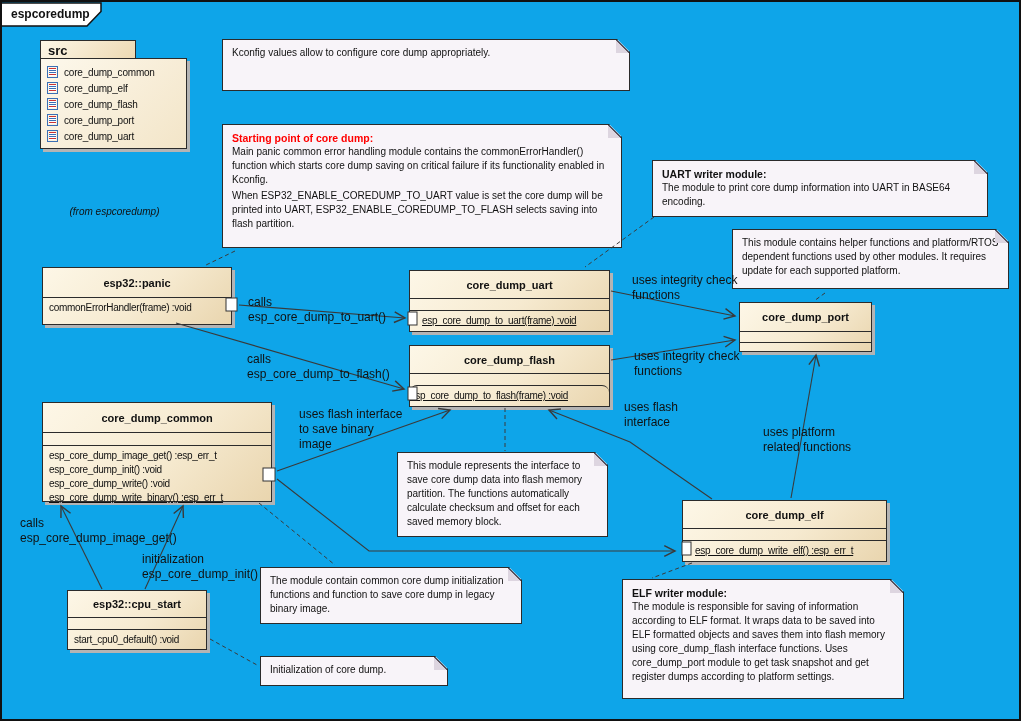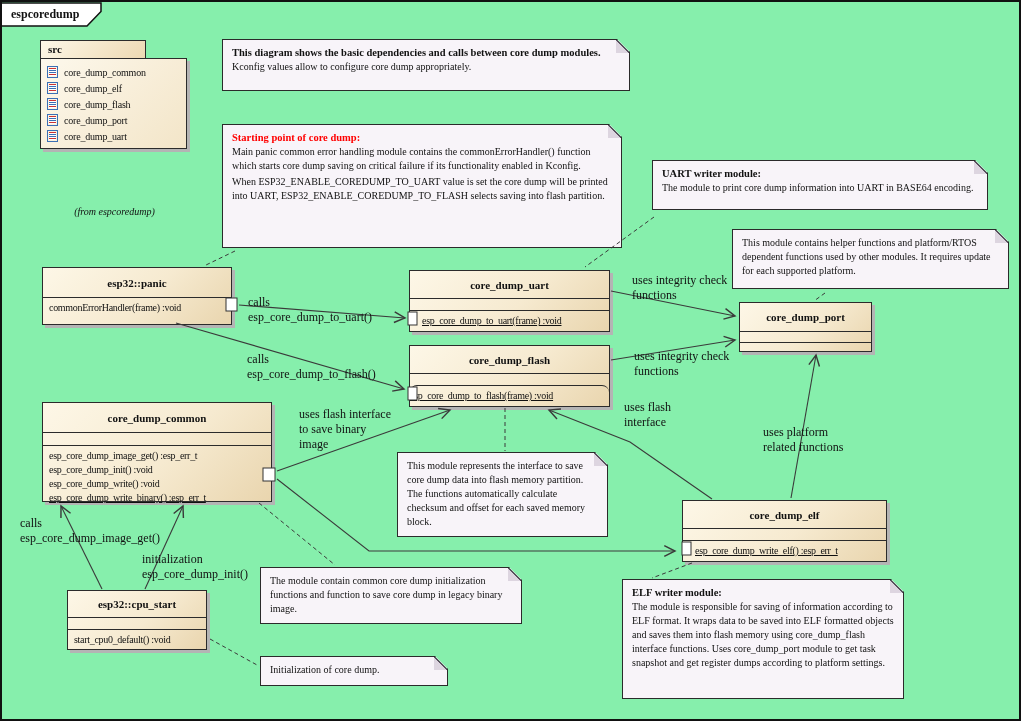--- a/index.html
+++ b/index.html
@@ -1,19 +1,19 @@
 <!DOCTYPE html>
 <html><head>
 <meta charset="utf-8">
 <style>
   html,body{margin:0;padding:0;background:#fff;}
   #stage{
     position:relative;width:1017px;height:717px;margin:0;
-    border:2px solid #111;background:#86efac;overflow:hidden;
-    font-family:Liberation Serif, serif;color:#111;
+    border:2px solid #111;background:#0ea5e9;overflow:hidden;
+    font-family:Liberation Sans, sans-serif;color:#111;
   }
   
   .cls{position:absolute;border:1px solid #2b2b2b;
     background:linear-gradient(135deg,#fdf7e7 0%,#f6ead0 55%,#e9d5ae 100%);
     box-shadow:3px 3px 0 #b4b4b4;z-index:2;box-sizing:border-box;}
   .cls-h{font-weight:bold;font-size:11px;text-align:center;display:flex;
     align-items:center;justify-content:center;box-sizing:border-box;}
   .cls-a{border-top:1px solid #2b2b2b;box-sizing:border-box;}
   .cls-o{border-top:1px solid #2b2b2b;padding:3px 4px 2px 6px;box-sizing:border-box;}
   .op{font-size:10px;letter-spacing:-0.3px;line-height:14px;white-space:nowrap;}
@@ -22,23 +22,23 @@
   .note{position:absolute;background:#f8f4f9;border:1px solid #2b2b2b;
     padding:6px 9px 7px 9px;box-sizing:border-box;z-index:2;
     clip-path:polygon(0 0,calc(100% - 13px) 0,100% 13px,100% 100%,0 100%);
     filter:drop-shadow(2.5px 2.5px 0 #b4b4b4);font-size:10px;line-height:14px;}
   .note::after{content:"";position:absolute;top:0;right:0;width:13px;height:13px;
     background:linear-gradient(to bottom left,transparent 42%,#5a5560 45%,#56515c 52%,#ddd5e0 53%);}
   .note-title{font-weight:bold;font-size:10.5px;}
   .red{color:#ff0000;}
   .note p{margin:0 0 2px 0;}
   
-  .pkg-tab{position:absolute;left:38px;top:38px;width:106px;height:19px;
+  .pkg-tab{position:absolute;left:38px;top:38px;width:96px;height:19px;
     border:1px solid #2b2b2b;background:linear-gradient(135deg,#fdf7e7,#edd9b3);
-    font-weight:bold;font-size:11px;padding:2px 0 0 7px;box-sizing:border-box;z-index:2;}
+    font-weight:bold;font-size:13px;padding:2px 0 0 7px;box-sizing:border-box;z-index:2;}
   .pkg-body{position:absolute;left:38px;top:56px;width:147px;height:91px;
     border:1px solid #2b2b2b;background:linear-gradient(135deg,#fdf8ec,#f3e5c8);
     box-shadow:3px 3px 0 #b4b4b4;z-index:2;padding:5px 4px;box-sizing:border-box;}
   .pkg-item{display:flex;align-items:center;height:16px;font-size:10px;letter-spacing:-0.2px;}
   .doc-icon{width:11px;height:12px;flex:0 0 11px;margin:0 6px 0 2px;
     border:1px solid #3b6fb5;background-color:#fff;padding:1px;box-sizing:border-box;
     background-clip:content-box;
     background-image:linear-gradient(to bottom,
       #cc3333 0 2px,#fff 2px 3px,#3b6fb5 3px 4px,#fff 4px 5px,
       #3b6fb5 5px 6px,#fff 6px 7px,#cc3333 7px 8px,#fff 8px);}
@@ -77,21 +77,20 @@
       <span>core_dump_port</span>
     </div>
     <div class="pkg-item">
       <span class="doc-icon"></span>
       <span>core_dump_uart</span>
     </div>
   </div>
   <div class="pkg-caption">(from espcoredump)</div>
 
   <div class="note" style="left:220px;top:37px;width:408px;min-height:52px;">
-    <div class="note-title">This diagram shows the basic dependencies and calls between core dump modules.</div>
     <div>Kconfig values allow to configure core dump appropriately.</div>
   </div>
 
   <div class="note" style="left:220px;top:122px;width:400px;min-height:124px;">
     <div class="note-title red">Starting point of core dump:</div>
     <p>Main panic  common error handling module contains the commonErrorHandler() function which starts core dump saving on critical failure if its functionality enabled in Kconfig.</p>
     <p>When ESP32_ENABLE_COREDUMP_TO_UART value is set the core dump will be printed into UART, ESP32_ENABLE_COREDUMP_TO_FLASH selects saving into flash partition.</p>
   </div>
 
   <div class="note" style="left:650px;top:158px;width:336px;min-height:50px;">

